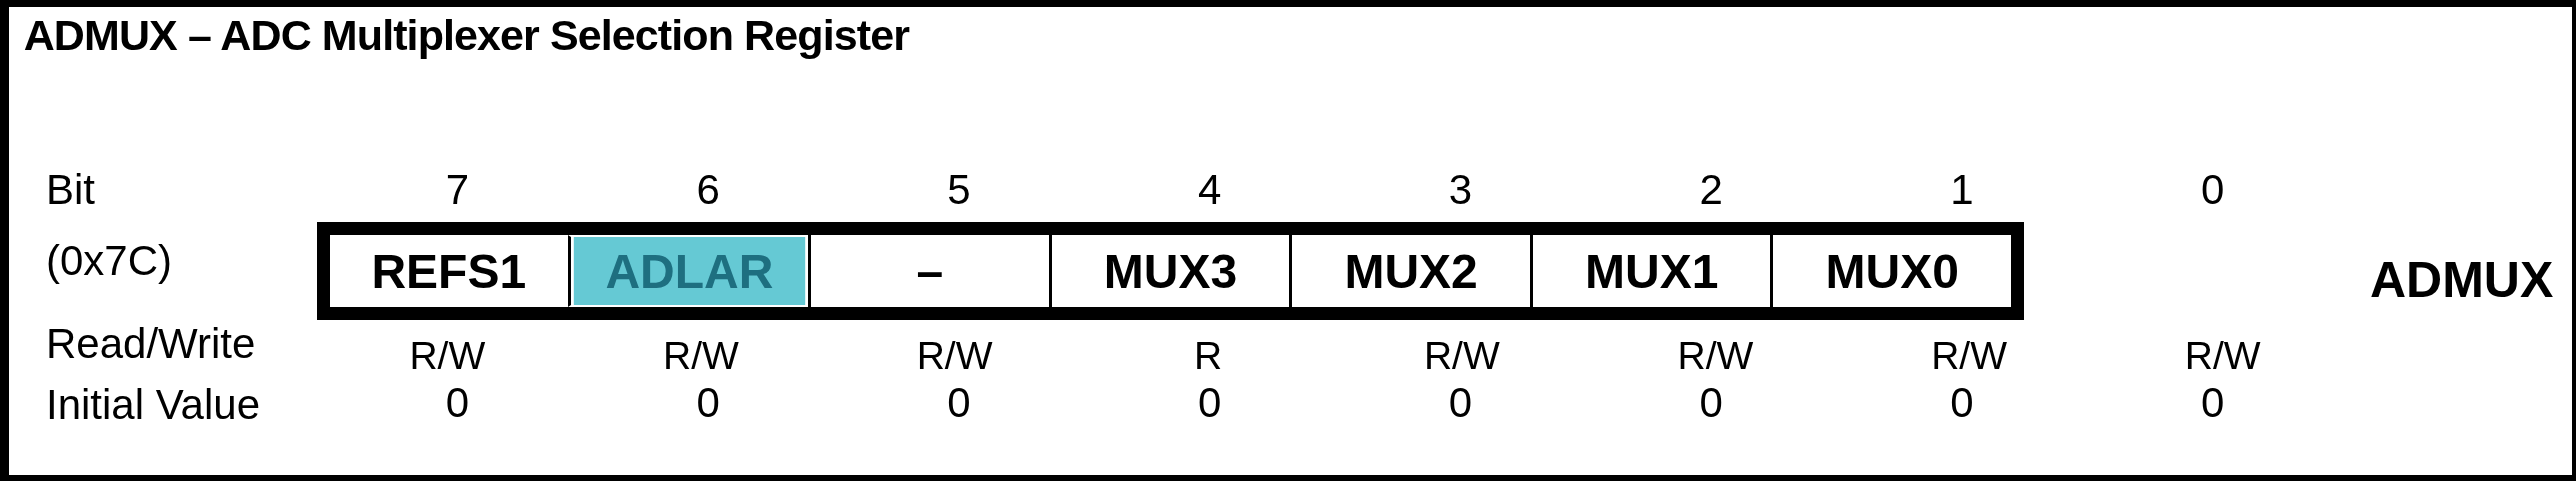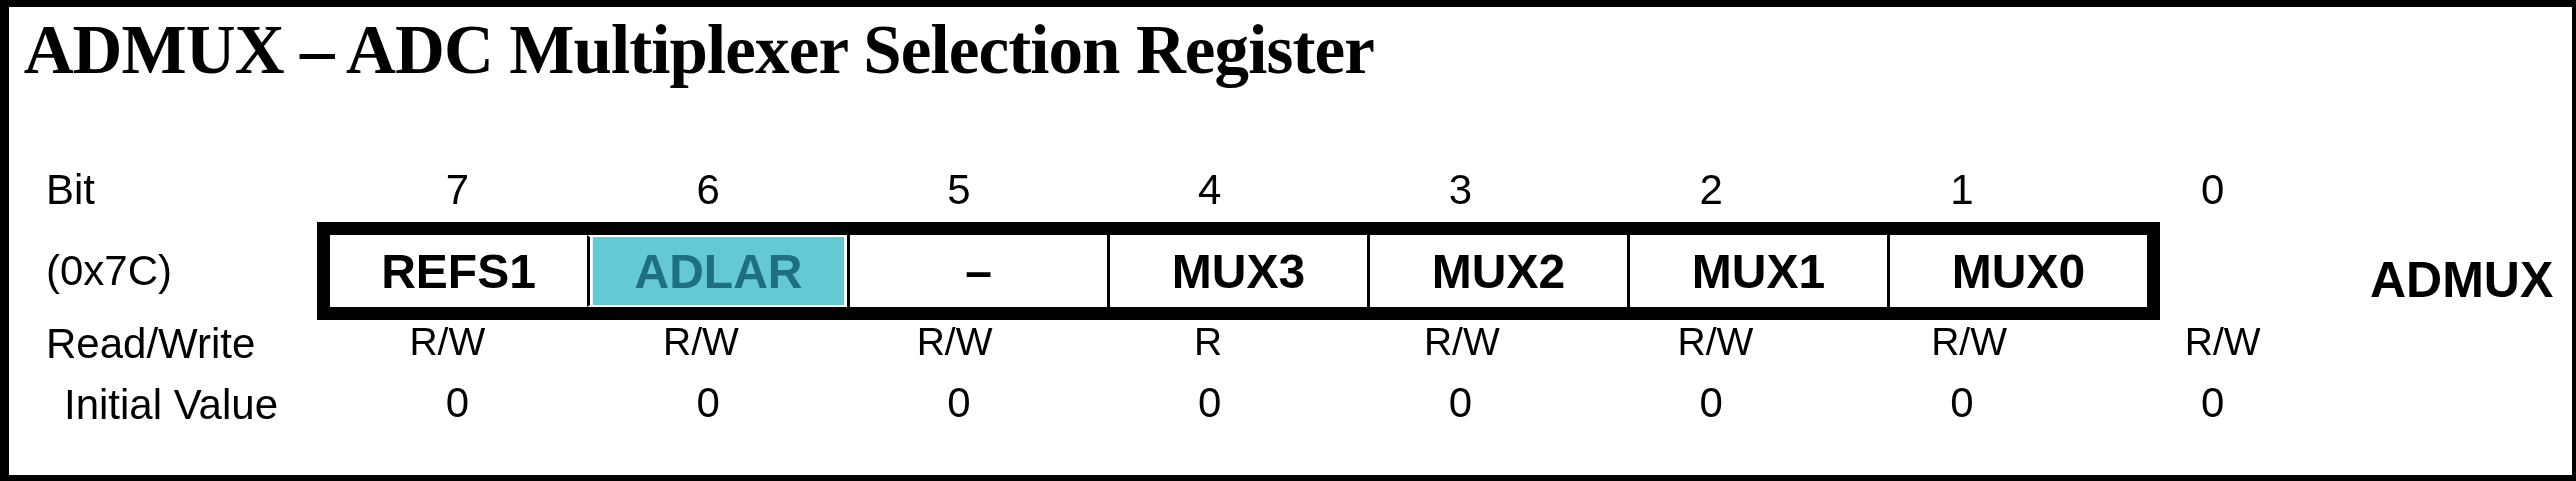--- a/index.html
+++ b/index.html
@@ -16,62 +16,61 @@
     box-sizing: border-box;
     border-style: solid;
     border-color: var(--border-color, #000);
     border-width: 7.4px 4.6px 6.5px 9.2px;
     overflow: hidden;
   }
   .page-title {
     position: absolute;
     left: 14.7px;
     top: 3.7px;
-    font-size: 69px;
+    font-size: 43px;
     font-weight: bold;
     color: #000;
     letter-spacing: -0.9px;
     white-space: nowrap;
-    font-family: Liberation Serif, serif;
   }
   .side-label {
     position: absolute;
     left: 37px;
     font-size: 42px;
     color: #000;
     white-space: nowrap;
     text-align: right;
   }
   .bit-label        { top: 159px; }
-  .addr-label       { top: 240px; }
+  .addr-label       { top: 230px; }
   .rw-label         { top: 313px; }
-  .init-label       { top: 374px; margin-left: 18px; }
+  .init-label       { top: 374px; }
 
   
   .col-row {
     position: absolute;
     left: 323px;
     width: 2006px;
     display: flex;
     flex-direction: row;
   }
   .col-row > div {
     flex: 1 1 0;
     text-align: center;
   }
   .bit-number-row  { top: 159px; font-size: 42px; }
-  .rw-row          { top: 313px; font-size: 39px; gap: 23px; }
+  .rw-row          { top: 327px; font-size: 39px; gap: 23px; }
   .init-row        { top: 372px; font-size: 42px; }
 
   
   .reg-box {
     position: absolute;
     left: 308px;
     top: 215px;
-    width: 1843px;
+    width: 1707px;
     height: 98px;
     box-sizing: border-box;
     border: 13px solid var(--border-color, #000);
     background: #fff;
     display: flex;
     flex-direction: row;
   }
   .reg-cell {
     flex: 1 1 0;
     display: flex;

